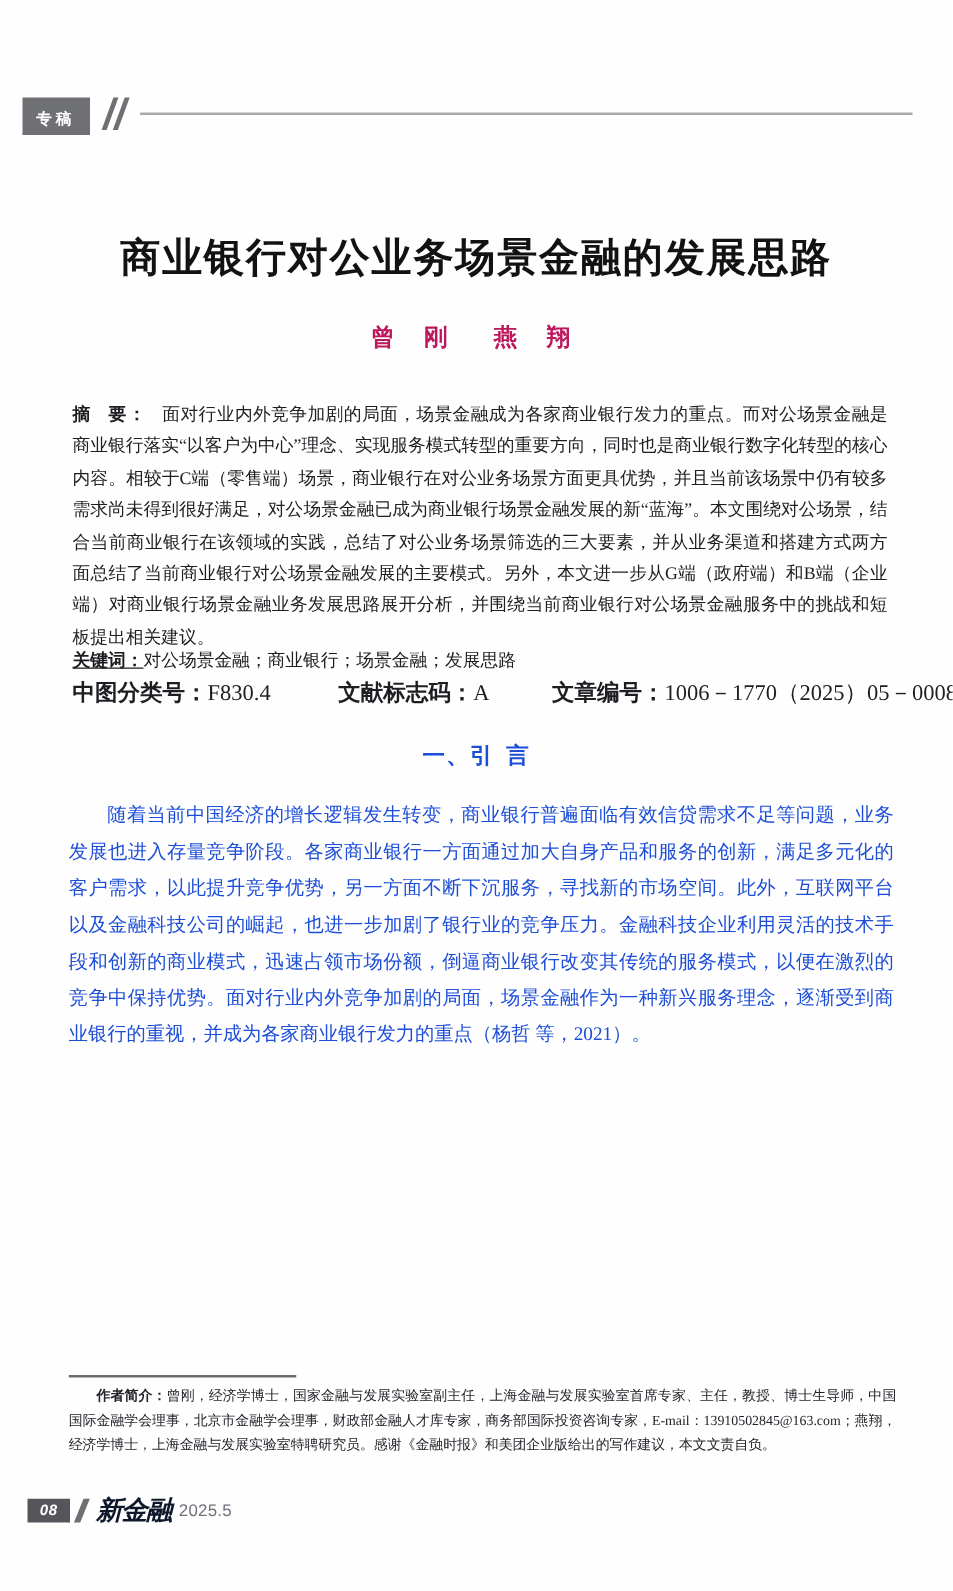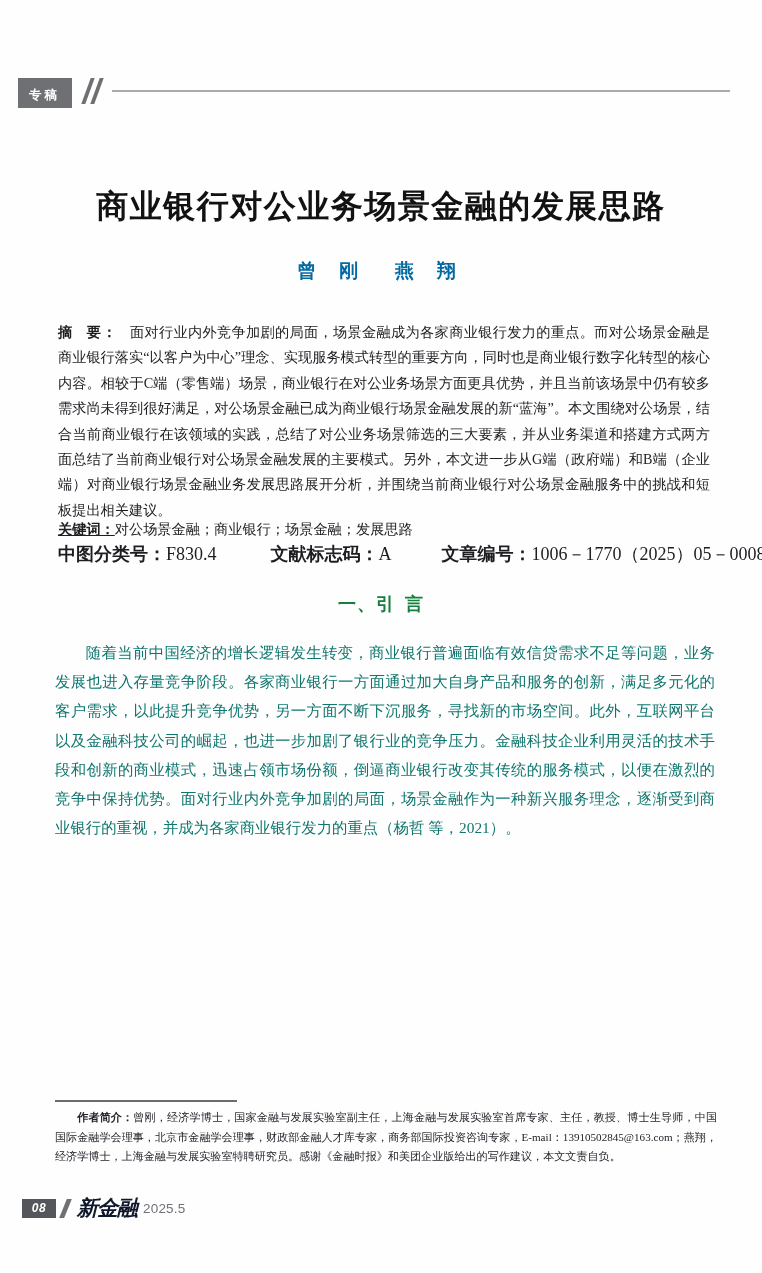--- a/index.html
+++ b/index.html
@@ -86,24 +86,24 @@
     letter-spacing: 1.5px;
     color: #121212;
     line-height: 1.25;
   }
   .authors {
     position: absolute;
     left: 0;
     top: 258px;
     width: 762px;
     text-align: center;
-    font-family: Liberation Serif, serif;
+    font-family: Liberation Sans, sans-serif;
     font-size: 19px;
     font-weight: 700;
-    color: #0369a1;
+    color: #be185d;
     line-height: 1.4;
   }
   .authors .an {
     letter-spacing: 9px;
     padding: 0 14px;
   }
 
   
   .abstract-block {
     position: absolute;
@@ -151,34 +151,34 @@
   
   .section-h1 {
     position: absolute;
     left: 0;
     top: 592px;
     width: 762px;
     text-align: center;
     font-family: Liberation Sans, sans-serif;
     font-size: 18px;
     font-weight: 700;
-    color: #15803d;
+    color: #1d4ed8;
     letter-spacing: 1px;
   }
   .section-h1 .gp { display: inline-block; width: 10px; }
 
   
   .body-copy {
     position: absolute;
     left: 55px;
     top: 638px;
     width: 660px;
     font-size: 15.4px;
     line-height: 29.2px;
-    color: #0f766e;
+    color: #1d4ed8;
     text-align: justify;
     text-justify: inter-character;
   }
   .body-copy p {
     margin: 0;
     text-indent: 2em;
   }
 
   
   .fn-rule {

